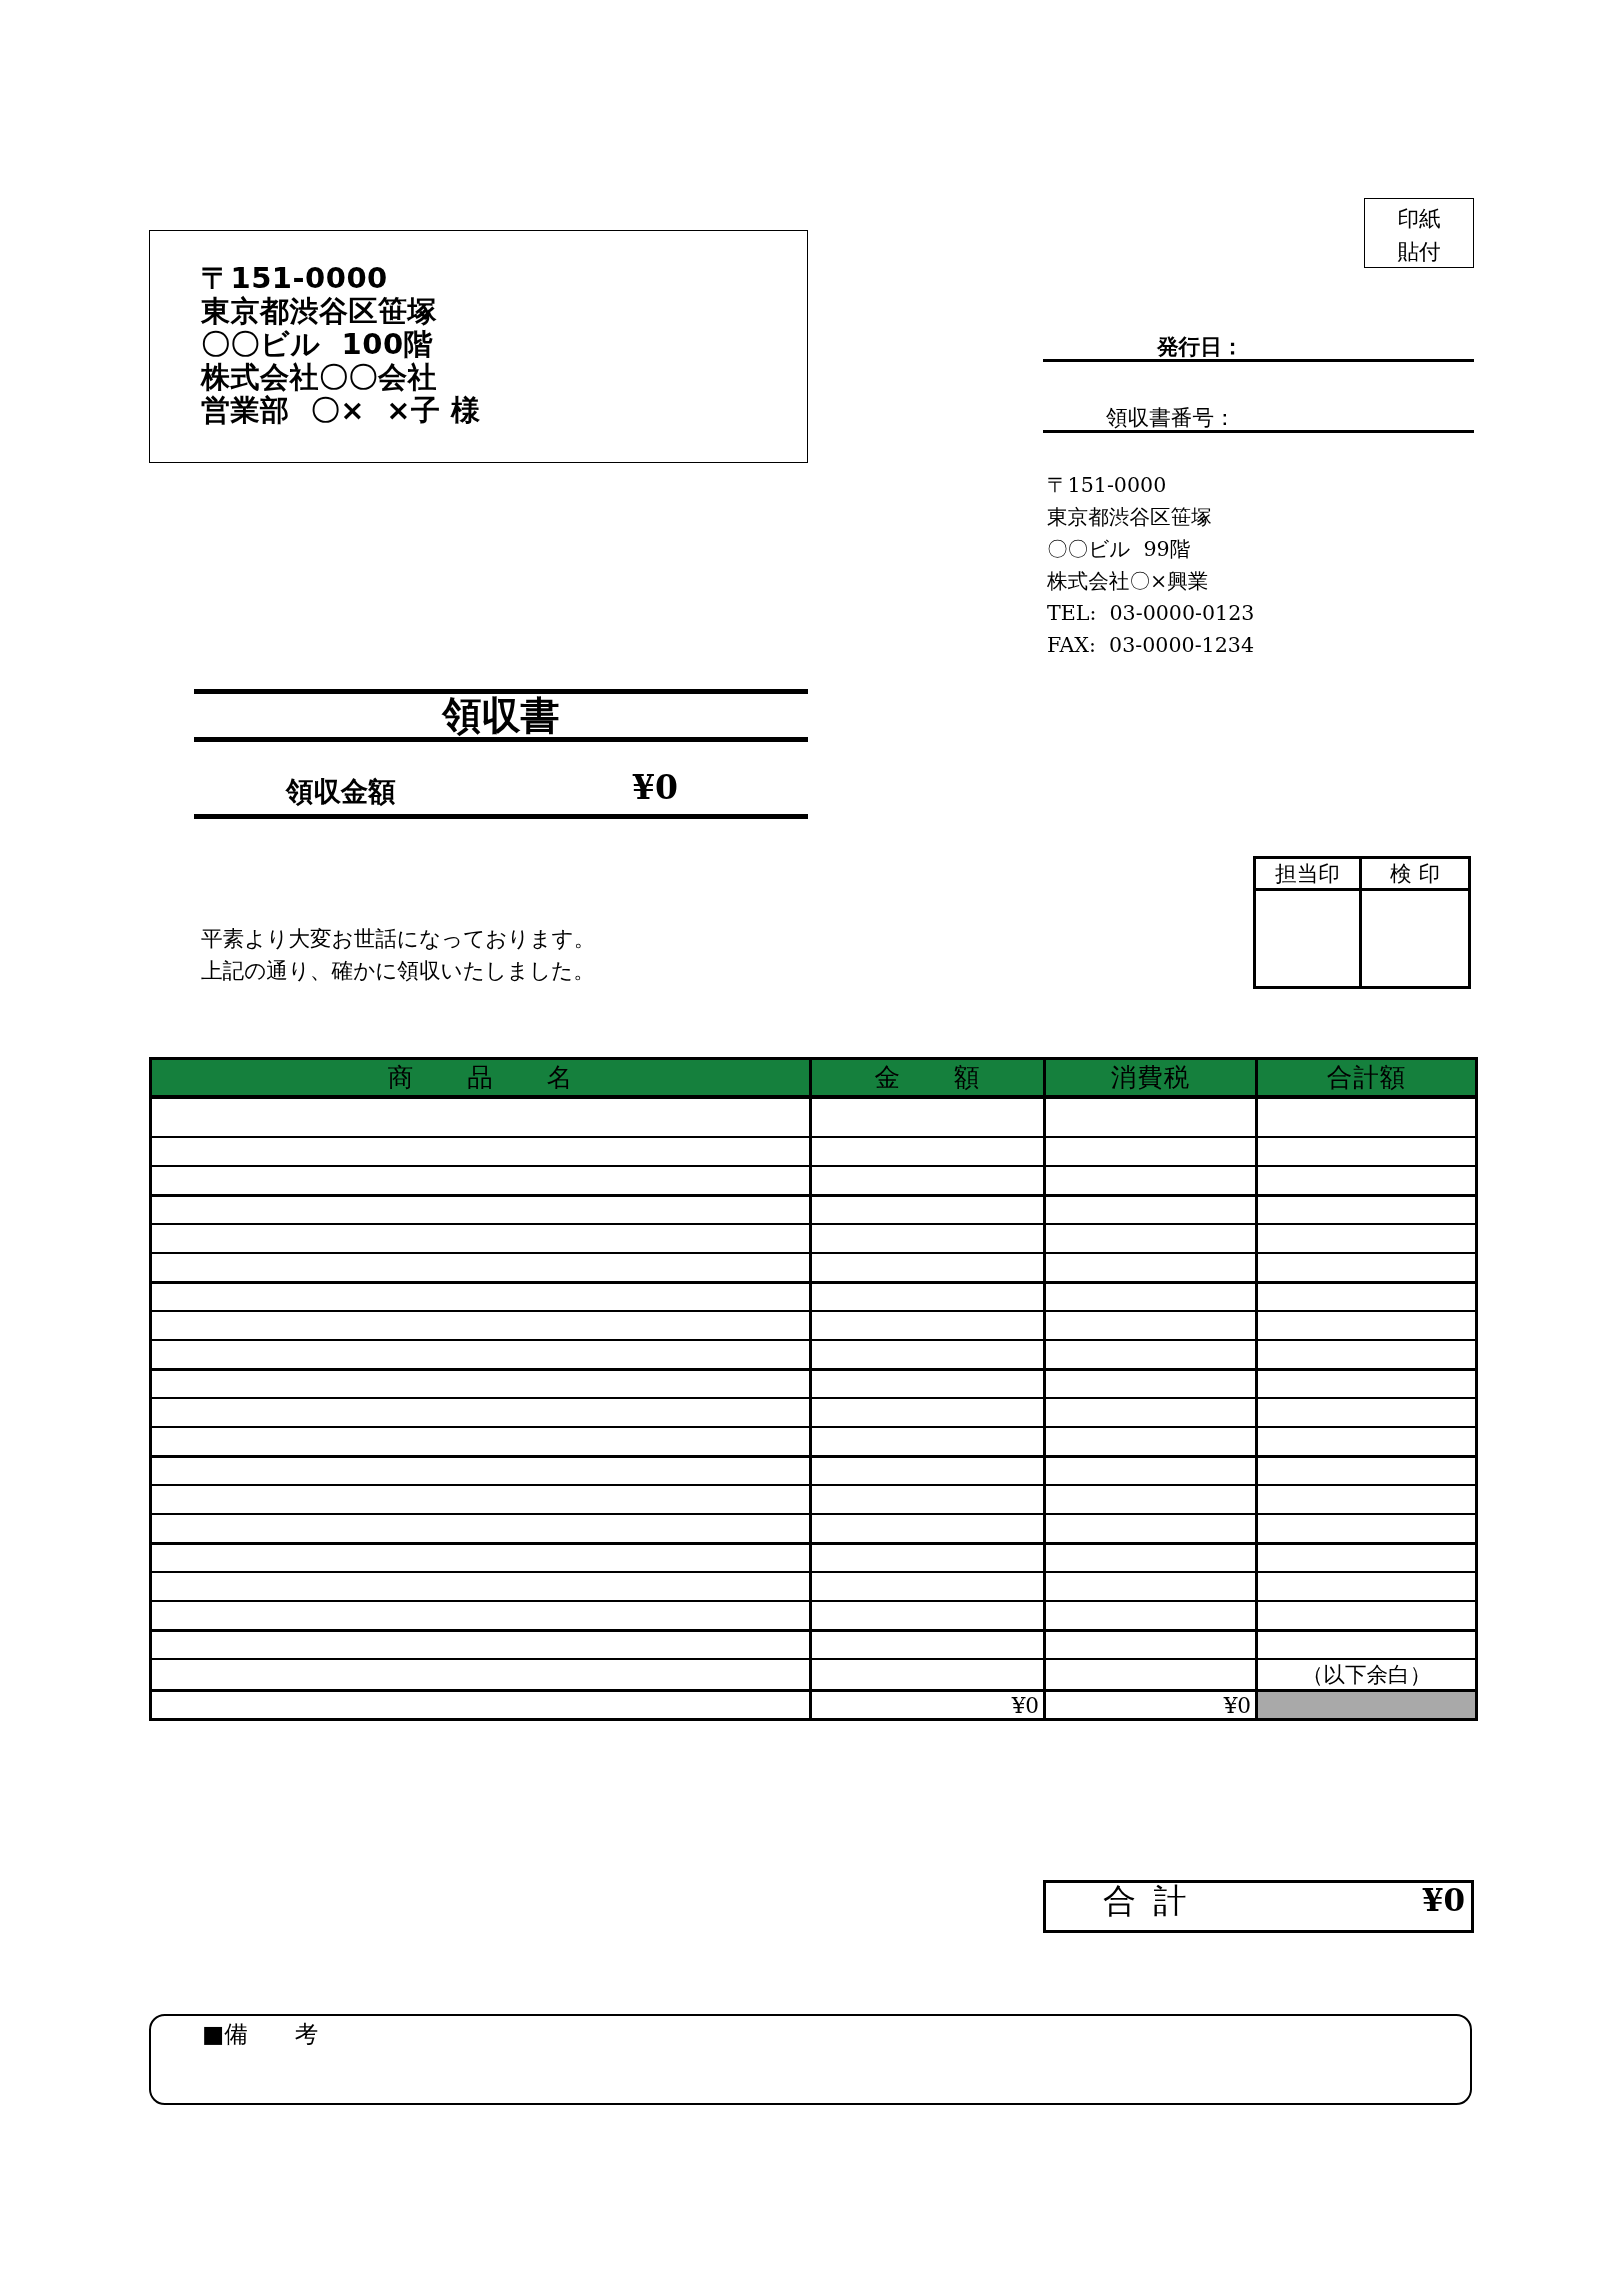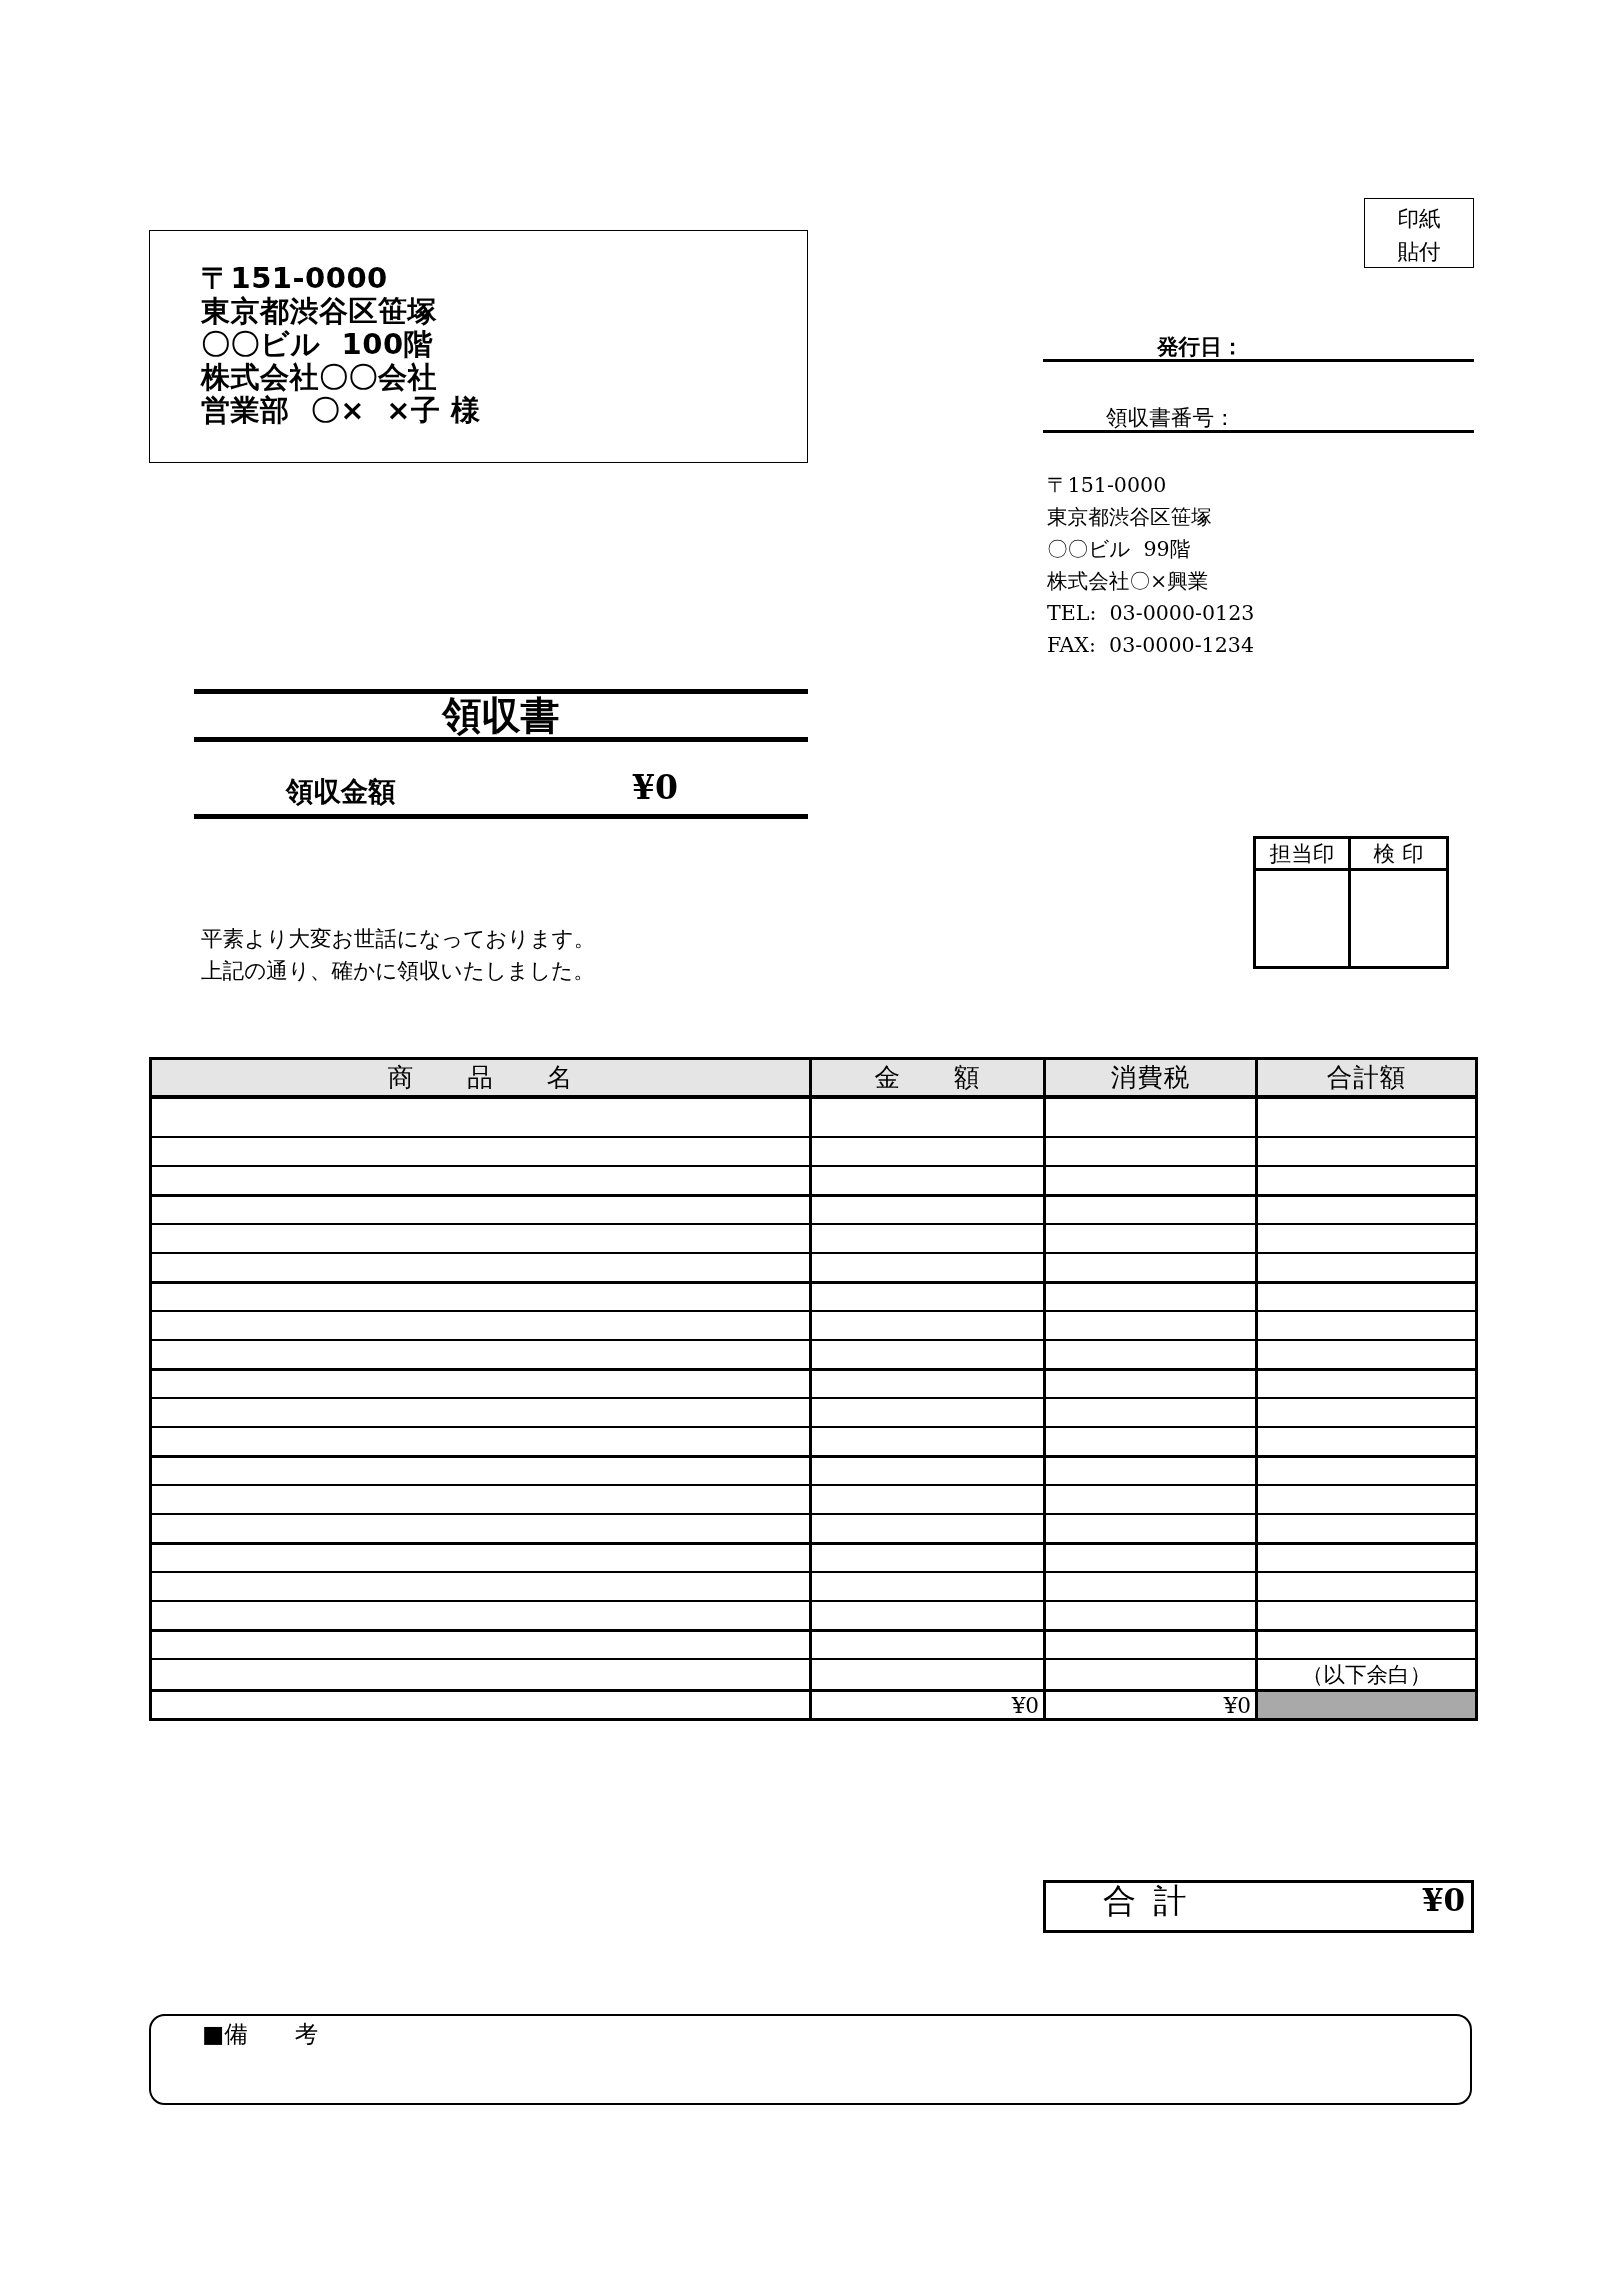--- a/index.html
+++ b/index.html
@@ -33,32 +33,32 @@
   .hrule { left: 194px; width: 614px; height: 4.9px; background: #000; }
   #title { left: 194px; top: 694px; width: 614px; text-align: center; font-size: 39px;
            line-height: 43px; font-weight: bold; }
   #amount-label { left: 286px; top: 774px; font-size: 27.4px; font-weight: bold; }
   #amount-value { left: 632px; top: 768px; font-size: 33px; font-weight: bold; }
 
   
   #greeting { left: 201px; top: 923px; font-size: 21.6px; line-height: 32px; }
 
   
-  #approval { left: 1253px; top: 836px; width: 196px; height: 133px;
+  #approval { left: 1253px; top: 856px; width: 218px; height: 133px;
               border: 3.9px solid #000; box-sizing: border-box; display: grid;
               grid-template-columns: 1fr 1fr; grid-template-rows: 32px 1fr; }
   #approval > div { box-sizing: border-box; }
   #approval .h { text-align: center; font-size: 21.6px; line-height: 29px;
                  border-bottom: 3.9px solid #000; }
   #approval .c1 { border-right: 3.9px solid #000; }
 
   
   #items { left: 149px; top: 1057px; width: 1325px; border-collapse: collapse;
            table-layout: fixed; border: 3.9px solid #000; }
-  #items th { background: #e5e5e5; height: 31px; font-weight: normal; font-size: 25.5px;
+  #items th { background: #15803d; height: 31px; font-weight: normal; font-size: 25.5px;
               border-left: 3.9px solid #000; border-right: 3.9px solid #000;
               border-bottom: 4.9px solid #000; padding: 0; letter-spacing: 1px; }
   #items td { height: 29px; border-left: 3.9px solid #000; border-right: 3.9px solid #000;
               border-bottom: 2px solid #000; padding: 0 3.9px; font-size: 21.6px;
               box-sizing: border-box; }
   #items tr.first td { height: 40px; }
   #items tr.grp td { border-bottom: 3.9px solid #000; }
   #items td.num { text-align: right; }
   #items td.note { text-align: center; }
   #items tr.totals td { border-top: 3.9px solid #000; border-bottom: 3.9px solid #000; }

